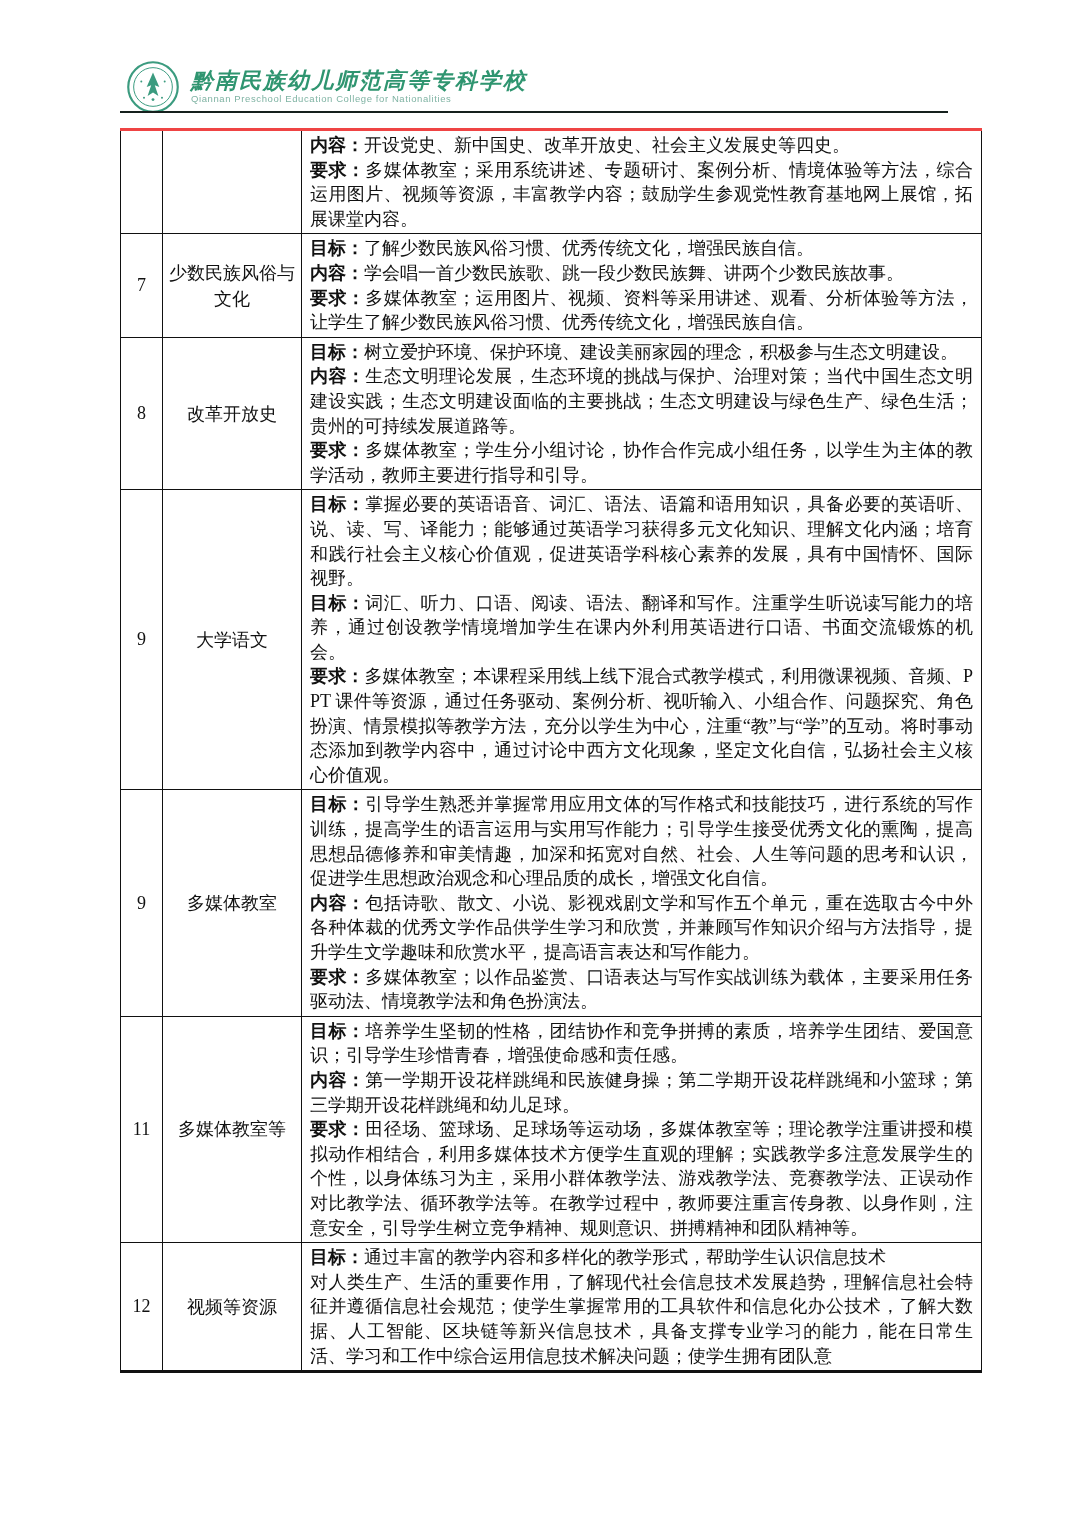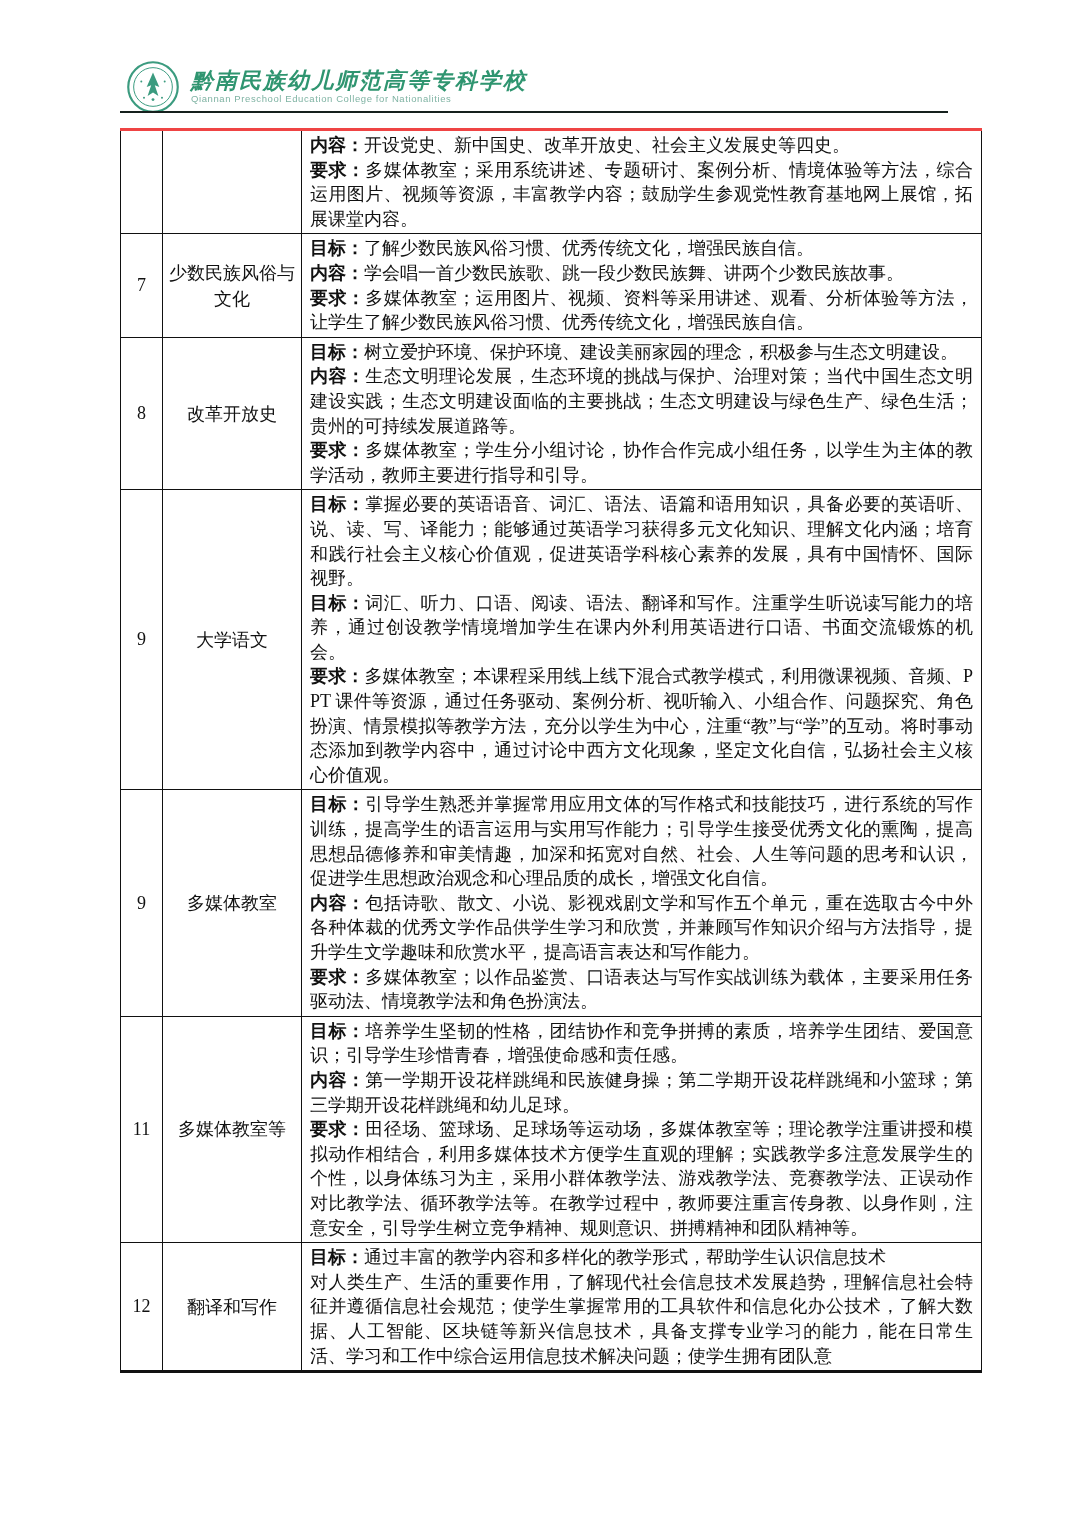--- a/index.html
+++ b/index.html
@@ -154,21 +154,21 @@
           <td class="col-num">11</td>
           <td class="col-name">多媒体教室等</td>
           <td class="col-desc">
             <p><b>目标：</b>培养学生坚韧的性格，团结协作和竞争拼搏的素质，培养学生团结、爱国意识；引导学生珍惜青春，增强使命感和责任感。</p>
             <p><b>内容：</b>第一学期开设花样跳绳和民族健身操；第二学期开设花样跳绳和小篮球；第三学期开设花样跳绳和幼儿足球。</p>
             <p><b>要求：</b>田径场、篮球场、足球场等运动场，多媒体教室等；理论教学注重讲授和模拟动作相结合，利用多媒体技术方便学生直观的理解；实践教学多注意发展学生的个性，以身体练习为主，采用小群体教学法、游戏教学法、竞赛教学法、正误动作对比教学法、循环教学法等。在教学过程中，教师要注重言传身教、以身作则，注意安全，引导学生树立竞争精神、规则意识、拼搏精神和团队精神等。</p>
           </td>
         </tr>
         <tr>
           <td class="col-num">12</td>
-          <td class="col-name">翻译和写作</td>
+          <td class="col-name">视频等资源</td>
           <td class="col-desc">
             <p><b>目标：</b>通过丰富的教学内容和多样化的教学形式，帮助学生认识信息技术</p>
             <p>对人类生产、生活的重要作用，了解现代社会信息技术发展趋势，理解信息社会特征并遵循信息社会规范；使学生掌握常用的工具软件和信息化办公技术，了解大数据、人工智能、区块链等新兴信息技术，具备支撑专业学习的能力，能在日常生活、学习和工作中综合运用信息技术解决问题；使学生拥有团队意</p>
           </td>
         </tr>
       </tbody>
   </table>
 
 </div>
 

